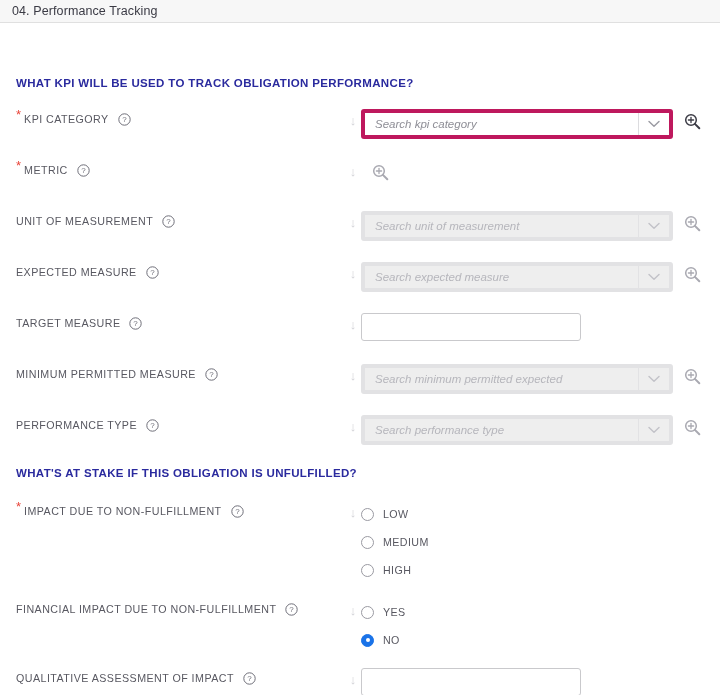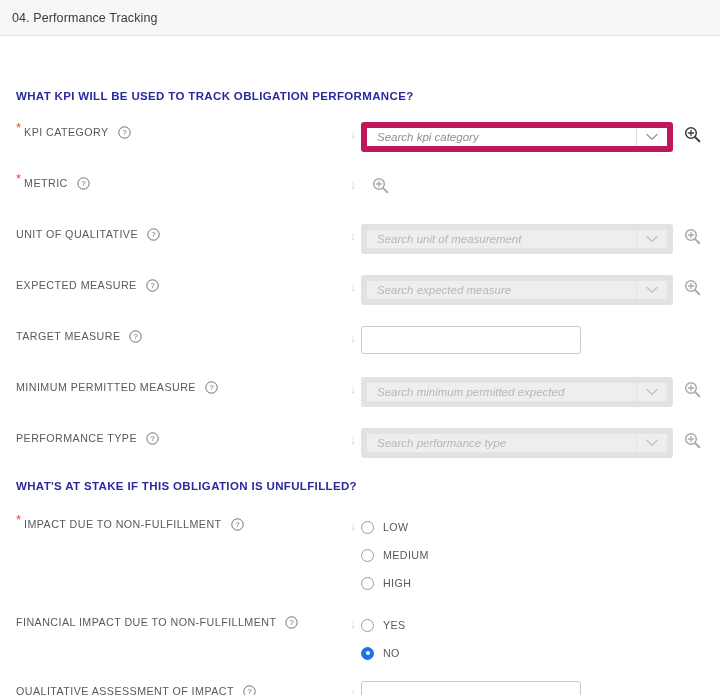--- a/index.html
+++ b/index.html
@@ -7,21 +7,21 @@
   html, body {
     width: 720px;
     height: 695px;
     background: #ffffff;
     font-family: "Liberation Sans", sans-serif;
     overflow: hidden;
   }
 
   
   .header {
-    height: 36px;
+    height: 23px;
     background: #f7f7f7;
     border-bottom: 1px solid #e0e0e0;
     display: flex;
     align-items: center;
     padding-left: 12px;
   }
   .header-title {
     font-size: 12.5px;
     color: #3a3a44;
     letter-spacing: .1px;
@@ -96,21 +96,21 @@
     line-height: 16px;
     text-align: center;
     margin-top: 4px;
     user-select: none;
   }
 
   
   .select {
     width: 312px;
     height: 30px;
-    border: 6px solid #be185d;
+    border: 4px solid #be185d;
     border-radius: 3px;
     background: #ffffff;
     display: flex;
     align-items: center;
     position: relative;
   }
   .select .ph {
     font-size: 11.5px;
     font-style: italic;
     color: #8e8e96;
@@ -263,21 +263,21 @@
               <circle cx="7" cy="7" r="5.3" fill="none" stroke="#a9a9b1" stroke-width="1.5"></circle>
               <line x1="10.9" y1="10.9" x2="15.3" y2="15.3" stroke="#a9a9b1" stroke-width="2" stroke-linecap="round"></line>
               <line x1="4.4" y1="7" x2="9.6" y2="7" stroke="#a9a9b1" stroke-width="1.3" stroke-linecap="round"></line>
               <line x1="7" y1="4.4" x2="7" y2="9.6" stroke="#a9a9b1" stroke-width="1.3" stroke-linecap="round"></line>
             </svg>
           </span>
         </div>
       </div>
       <div class="row" style="top: 188px;">
         <div class="label-cell">
-          <span class="field-label">UNIT OF QUALITATIVE</span>
+          <span class="field-label">UNIT OF MEASUREMENT</span>
           <span class="help-icon">
             <svg width="13" height="13" viewBox="0 0 13 13">
               <circle cx="6.5" cy="6.5" r="5.7" fill="none" stroke="#6e6e78" stroke-width="1"></circle>
               <text x="6.5" y="9.4" font-size="8" font-family="Liberation Sans, sans-serif" fill="#6e6e78" text-anchor="middle">?</text>
             </svg>
           </span>
         </div>
         <div class="control-cell">
           <span class="arrow-glyph">↓</span>
           <div class="select disabled">

